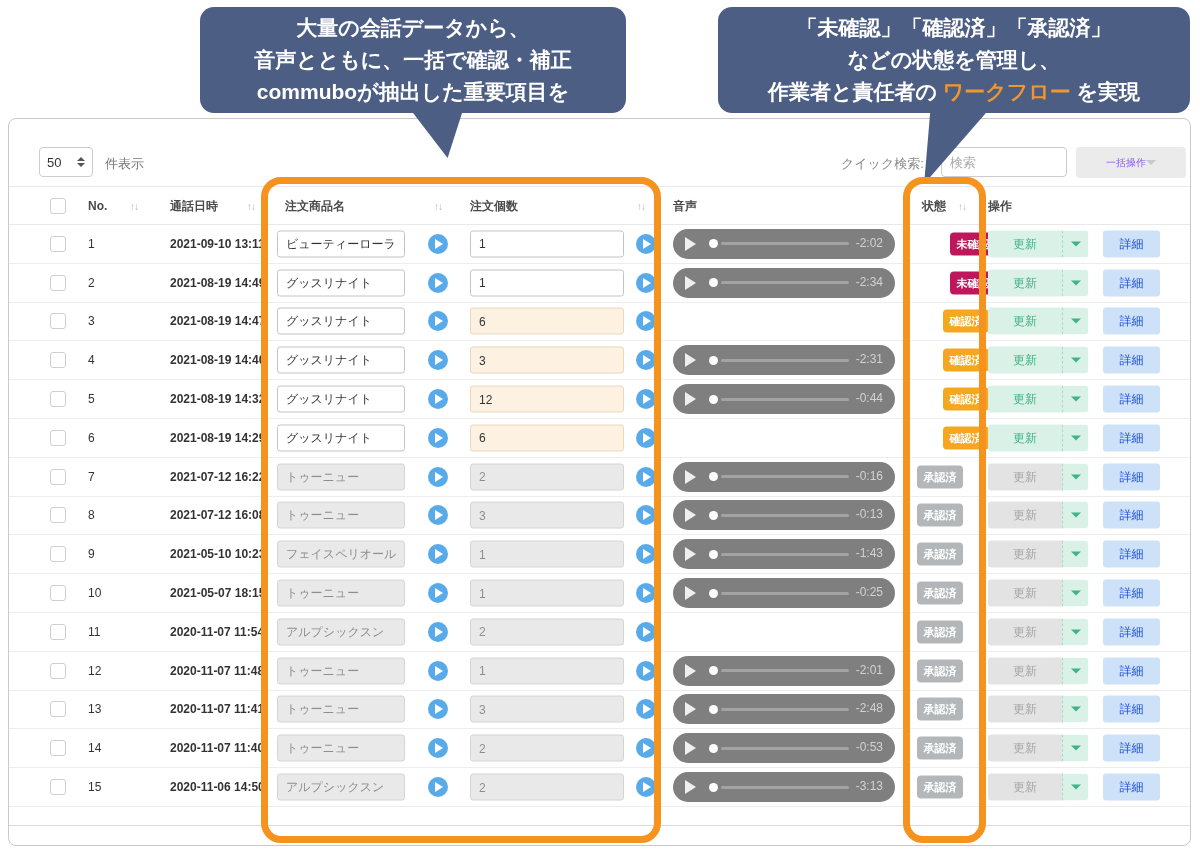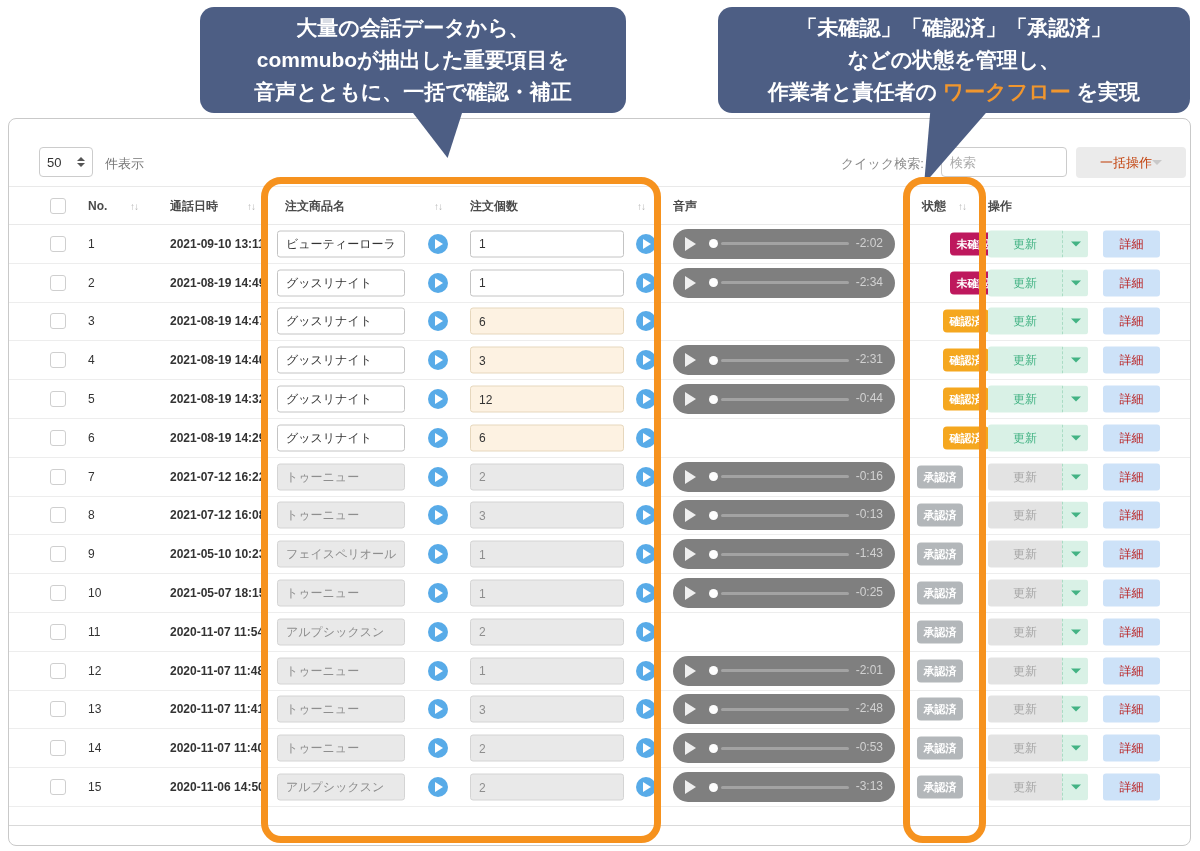--- a/index.html
+++ b/index.html
@@ -28,21 +28,21 @@
   .spinner { display:flex; flex-direction:column; gap:2px; }
   .spinner i { display:block; width:0; height:0; border-left:4px solid transparent; border-right:4px solid transparent; }
   .spinner .up { border-bottom:4px solid #555; }
   .spinner .dn { border-top:4px solid #555; }
   .page-suffix { position:absolute; left:96px; top:36px; font-size:13px; color:#777; }
   .qs-label { position:absolute; left:832px; top:36px; font-size:13px; color:#888; }
   .qs-input { position:absolute; left:932px; top:28px; width:126px; height:30px; border:1px solid #ccc;
               border-radius:4px; font-size:13px; padding:0 8px; color:#333; }
   .qs-input::placeholder { color:#aaa; }
   .bulk-btn { position:absolute; left:1067px; top:28px; width:110px; height:31px; background:#ebebeb;
-              border:none; border-radius:4px; font-size:13px; color:#c2410c; cursor:default;
+              border:none; border-radius:4px; font-size:10px; color:#8b5cf6; cursor:default;
               display:flex; align-items:center; justify-content:center; gap:0; font-family:inherit; }
   .bulk-btn .caret { width:0; height:0; border-left:5px solid transparent; border-right:5px solid transparent; border-top:5px solid #c9c9c9; }
 
   
   .thead { position:absolute; left:0; top:67px; width:100%; height:39px; border-top:1px solid #e9e9e9;
            border-bottom:1px solid #e9e9e9; font-size:12px; font-weight:bold; color:#4a4a4a; }
   .thead span, .thead div { position:absolute; top:50%; transform:translateY(-50%); }
   .sort-ic { font-size:10px; color:#b5b5b5; letter-spacing:-1px; }
 
   
@@ -79,39 +79,39 @@
   .badge.gray   { background:#b3b7ba; }
 
   
   .btn-upd { left:979px; width:74px; height:27px; background:#d9f1e6; color:#43b384; font-size:12px;
              border:none; border-radius:3px 0 0 3px; cursor:pointer; font-family:inherit; }
   .btn-upd.ro { background:#e3e3e3; color:#a6a6a6; }
   .btn-caret { left:1053px; width:26px; height:27px; background:#d9f1e6; border:none;
                border-left:1px dashed #a9dcc4; border-radius:0 3px 3px 0; cursor:pointer; }
   .btn-caret i { position:absolute; left:8px; top:11px; width:0; height:0;
                  border-left:5px solid transparent; border-right:5px solid transparent; border-top:5px solid #43b384; }
-  .btn-det { left:1094px; width:57px; height:27px; background:#cde2f8; color:#b91c1c; font-size:12px;
+  .btn-det { left:1094px; width:57px; height:27px; background:#cde2f8; color:#1d4ed8; font-size:12px;
              border:none; border-radius:3px; cursor:pointer; font-family:inherit; }
 
   .table-bottom { position:absolute; left:0; top:706px; width:100%; border-top:1px solid #d9d9d9; }
 
   
   .hl { position:absolute; border:7px solid #f6921e; border-radius:20px; z-index:8; pointer-events:none; }
   .hl-products { left:261px; top:177px; width:400px; height:666px; }
   .hl-status   { left:903px; top:177px; width:83px;  height:666px; }
 </style>
 </head>
 <body>
 
 <div class="stage">
 
   <div class="bubble bubble-left">
     <div>大量の会話データから、</div>
+    <div>音声とともに、一括で確認・補正</div>
     <div>commuboが抽出した重要項目を</div>
-    <div>音声とともに、一括で確認・補正</div>
   </div>
   <div class="tail tail-left"></div>
 
   <div class="bubble bubble-right">
     <div>「未確認」「確認済」「承認済」</div>
     <div>などの状態を管理し、</div>
     <div>
       <span>作業者と責任者の </span><span class="hl-orange">ワークフロー</span><span> を実現</span>
     </div>
   </div>

